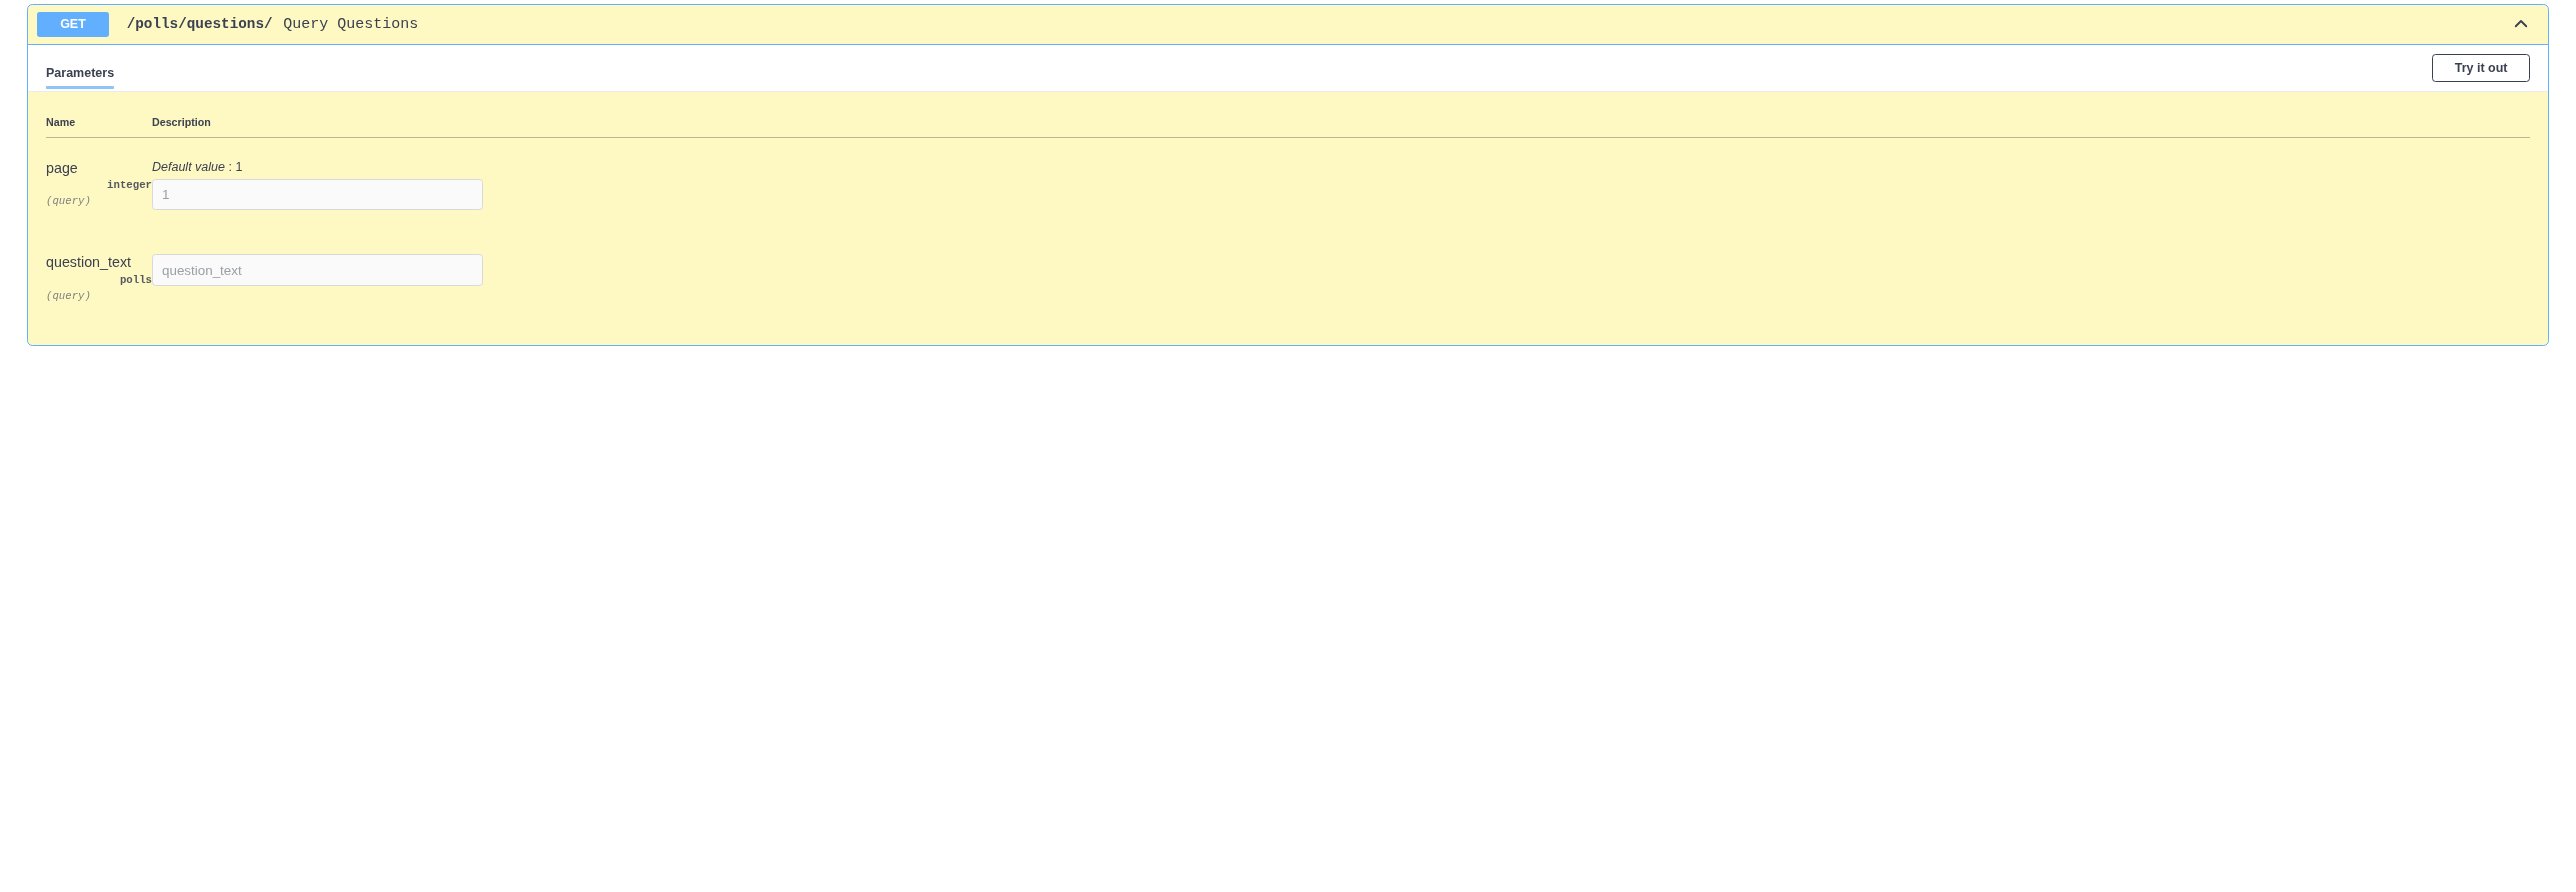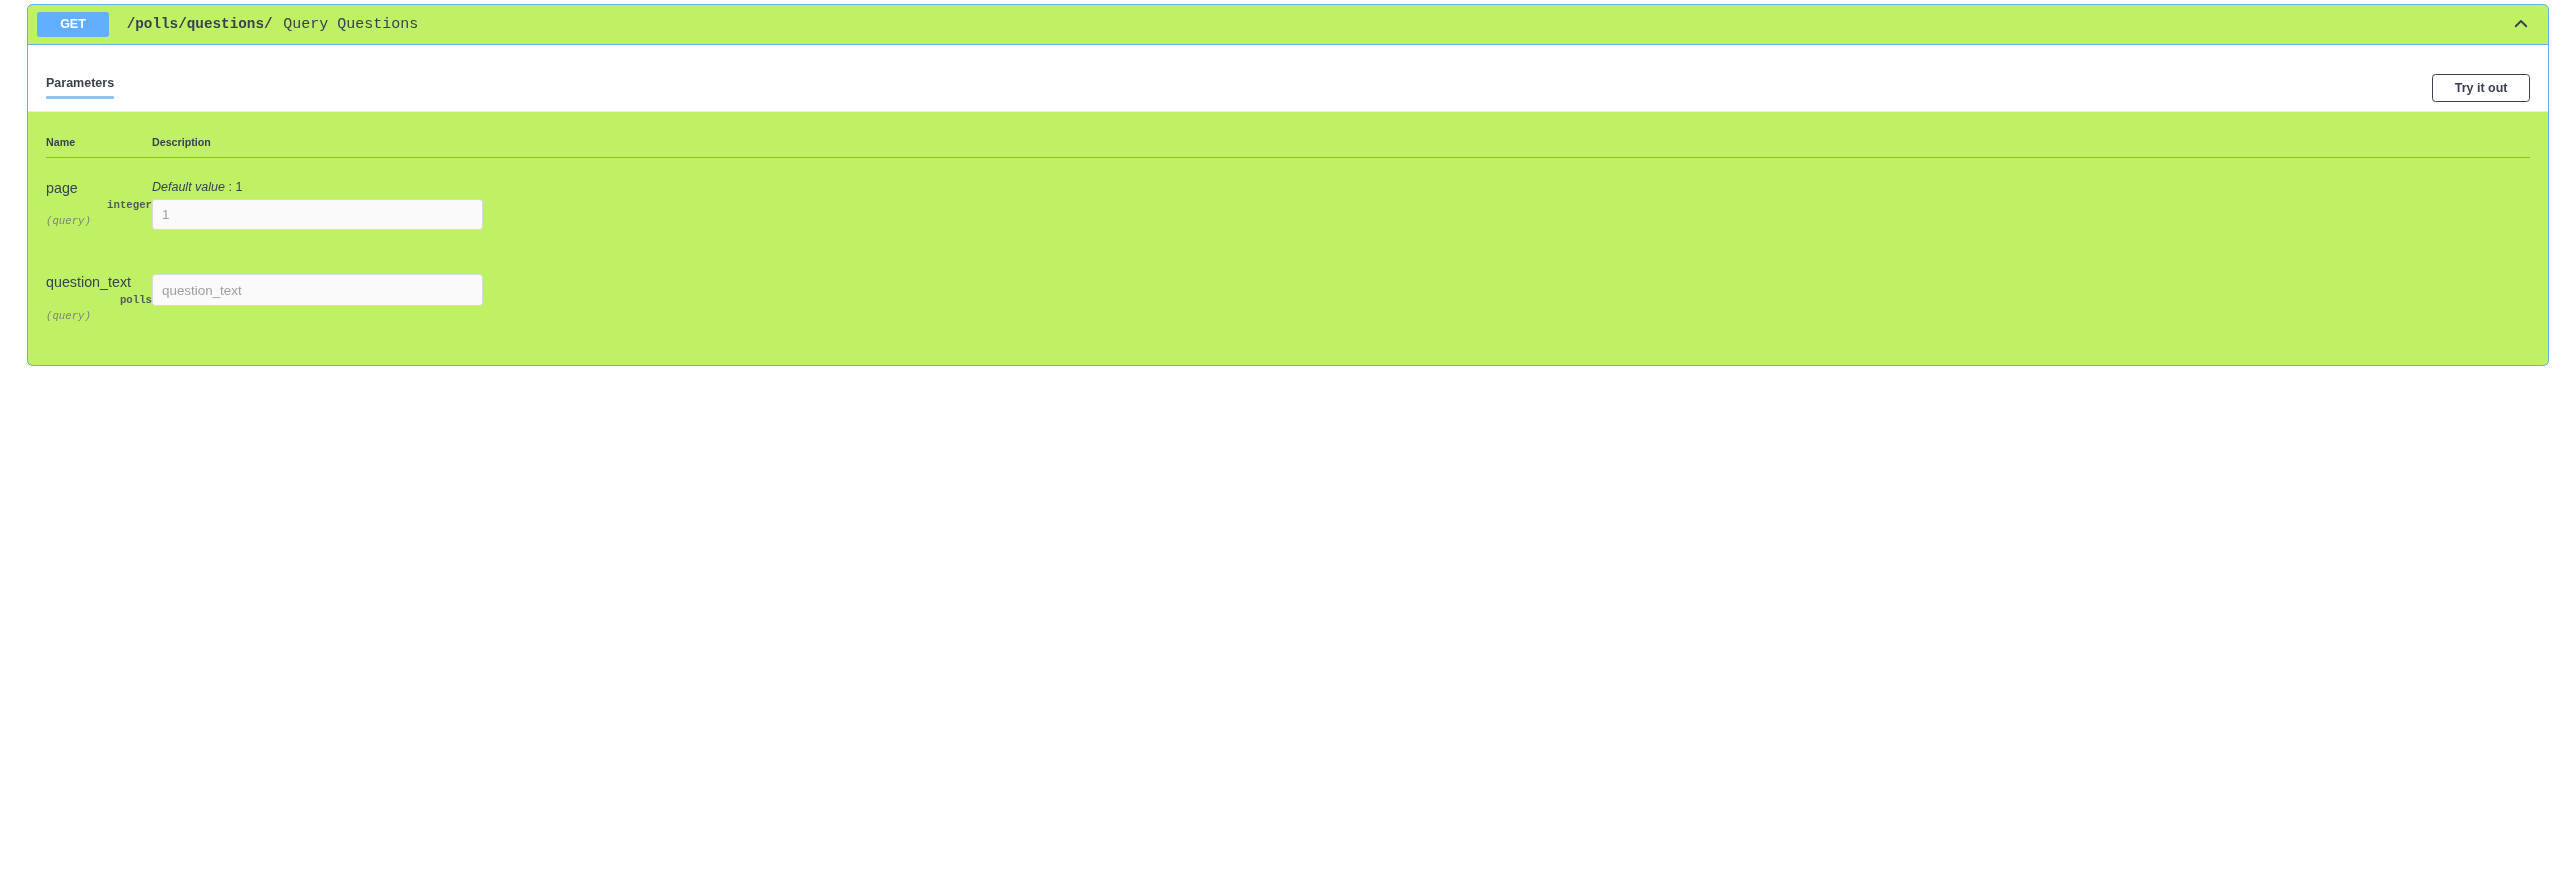--- a/index.html
+++ b/index.html
@@ -9,21 +9,21 @@
     }
     body {
       font-family: -apple-system, BlinkMacSystemFont, "Segoe UI", Helvetica, Arial, sans-serif;
       background: #fff;
       padding: 0;
     }
     .endpoint-container {
       margin: 3.6px 27px;
       border: 0.9px solid #61affe;
       border-radius: 5.4px;
-      background: #bef264;
+      background: #fef9c3;
       overflow: hidden;
     }
     .endpoint-header {
       display: flex;
       align-items: center;
       padding: 7.2px 18px 7.2px 9px;
       cursor: pointer;
     }
     .method-badge {
       background: #61affe;
@@ -88,21 +88,20 @@
     .try-button {
       border: 1.8px solid #3b4151;
       background: #fff;
       color: #3b4151;
       font-weight: 700;
       font-size: 12.5px;
       padding: 6.3px 21.5px;
       border-radius: 3.6px;
       cursor: pointer;
       margin-bottom: 9px;
-      margin-top: 20px;
     }
     .params-table-wrap {
       padding: 14.3px 18px 21.5px 18px;
     }
     .params-table {
       width: 100%;
       border-collapse: collapse;
     }
     .params-table thead th {
       text-align: left;

